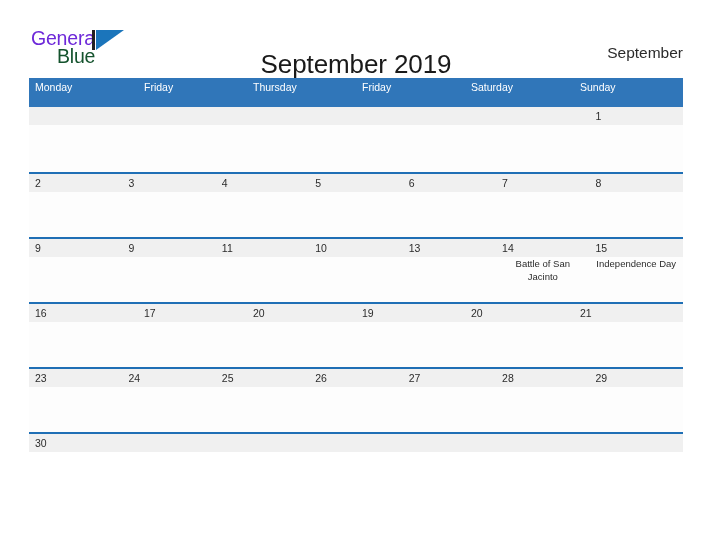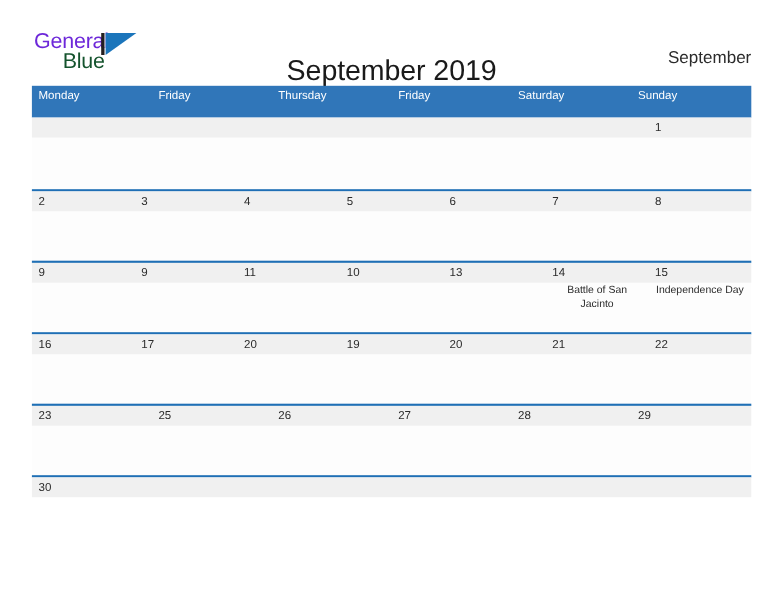--- a/index.html
+++ b/index.html
@@ -298,30 +298,30 @@
           </div>
           <div class="day-cell">
             <span class="day-num">19</span>
           </div>
           <div class="day-cell">
             <span class="day-num">20</span>
           </div>
           <div class="day-cell">
             <span class="day-num">21</span>
           </div>
-          <div class="day-cell">
-            <span class="day-num">22</span>
-          </div>
         </div>
       </div>
       <div class="week-row">
         <div class="daynum-band"></div>
         <div class="days">
           <div class="day-cell">
             <span class="day-num">23</span>
+          </div>
+          <div class="day-cell">
+            <span class="day-num">24</span>
           </div>
           <div class="day-cell">
             <span class="day-num">25</span>
           </div>
           <div class="day-cell">
             <span class="day-num">26</span>
           </div>
           <div class="day-cell">
             <span class="day-num">27</span>
           </div>

